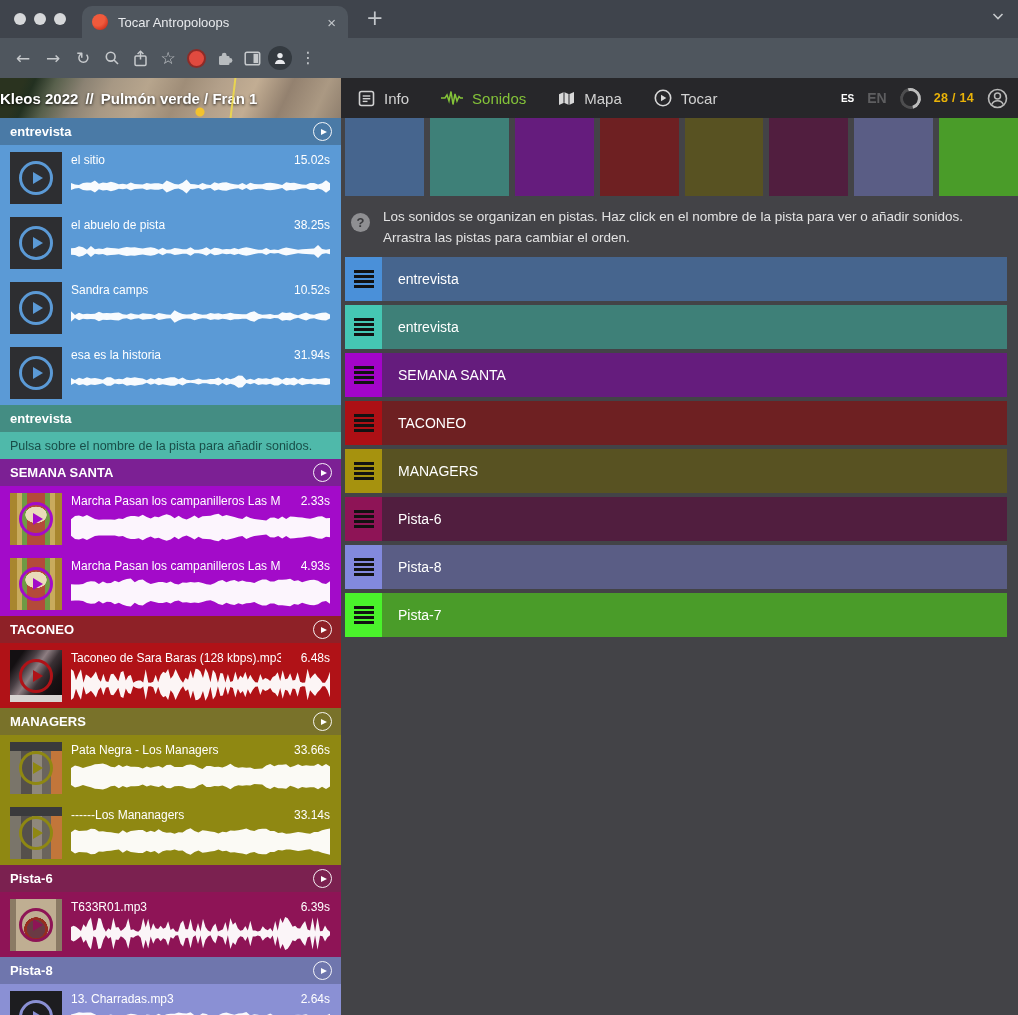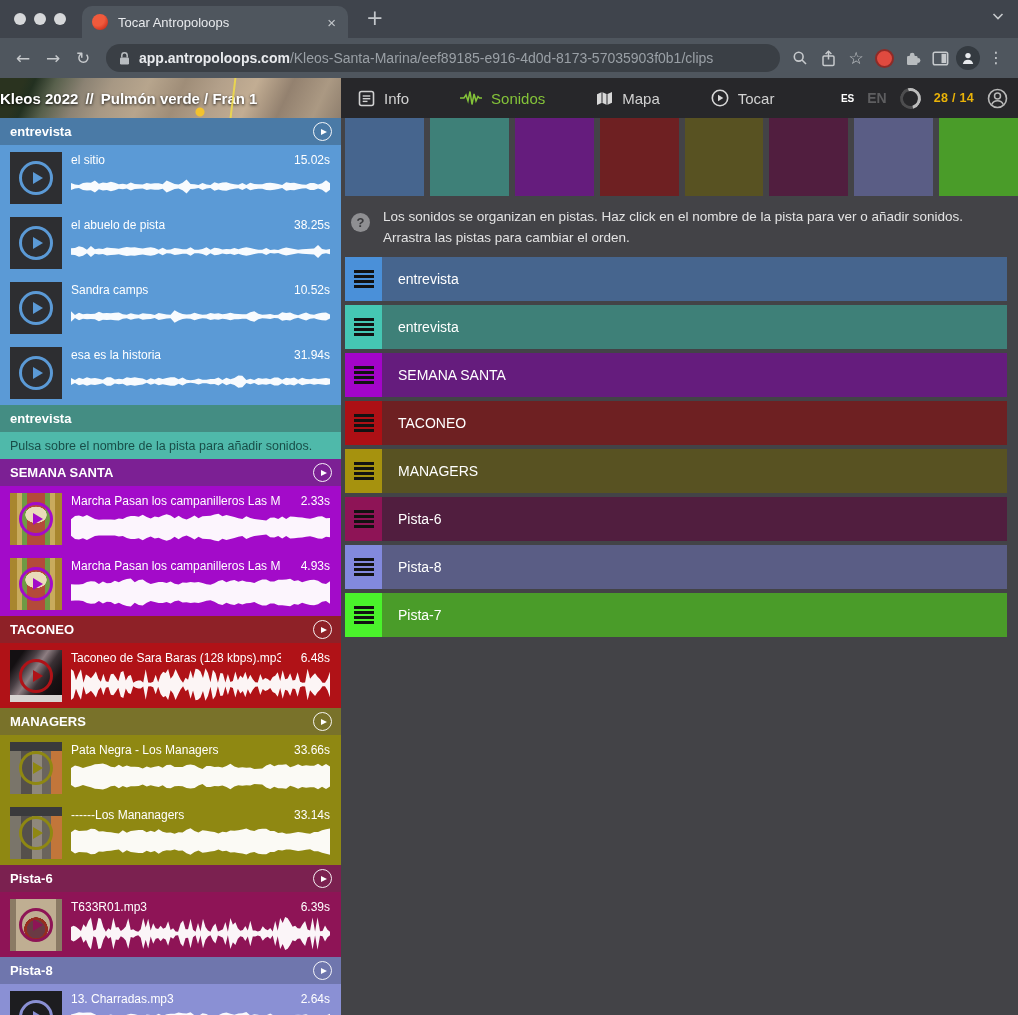--- a/index.html
+++ b/index.html
@@ -36,21 +36,21 @@
   
   .appnav{height:40px;background:#27272a;display:flex;align-items:center;position:relative}
   .project-header{position:absolute;left:0;top:0;width:341px;height:40px;overflow:hidden;
        display:flex;align-items:center;gap:7px;box-sizing:border-box;
        background:
          radial-gradient(circle 5px at 200px 34px,#f2c22e 0 4px,transparent 5px),
          linear-gradient(115deg,#2a331f 0 7%,#223020 10%,#58604c 16%,#8b8273 24%,#a79884 32%,
             #b7a58d 42%,#9f8d78 52%,#b3a08a 62%,#c2ad93 72%,#93816f 82%,#ab9983 92%,#8f7f6e 100%)}
   .ph-text{color:#fff;font-size:15px;font-weight:600;text-shadow:0 1px 3px rgba(0,0,0,.85);white-space:nowrap}
   .geo-line{position:absolute;left:232px;top:-4px;width:2px;height:48px;background:rgba(240,220,70,.85);transform:rotate(7deg)}
-  .menu{display:flex;align-items:center;gap:51px;margin-left:358px}
+  .menu{display:flex;align-items:center;gap:32px;margin-left:358px}
   .menu-item{display:flex;align-items:center;gap:9px;color:#d2d2d2;font-size:15px;cursor:pointer}
   .menu-item.active{color:#84c339}
   .navright{margin-left:auto;display:flex;align-items:center;gap:13px;padding-right:10px}
   .lang-es{color:#fff;font-size:10px;font-weight:600}
   .lang-en{color:#5e5e60;font-size:14px;font-weight:600}
   .spinner{width:15px;height:15px;border-radius:50%;border:3px solid #bcbcbc;
        border-left-color:#4d4d4f;border-bottom-color:#4d4d4f;transform:rotate(30deg)}
   .counter{color:#eab308;font-size:12.5px;font-weight:700;letter-spacing:.3px}
 
   
@@ -126,29 +126,20 @@
     <svg width="12" height="7" viewBox="0 0 12 7">
         <polyline points="1.5,1 6,5.5 10.5,1" fill="none" stroke="#c6c9cc" stroke-width="1.6"></polyline>
       </svg>
   </span>
 </div>
 
 <div class="toolbar">
   <span class="nav-glyph">←</span>
   <span class="nav-glyph">→</span>
   <span class="nav-glyph">↻</span>
-  <div class="omnibox">
-    <span>
-      <svg width="13" height="15" viewBox="0 0 13 15">
-          <path d="M3.8 6.5 V4.4 a2.7 2.7 0 0 1 5.4 0 V6.5" fill="none" stroke="#b9bdc1" stroke-width="1.5"></path>
-          <rect x="2" y="6.4" width="9" height="7" rx="1.2" fill="#b9bdc1"></rect>
-        </svg>
-    </span>
-    <span class="url"><span class="url-host">app.antropoloops.com</span><span class="url-path">/Kleos-Santa-Marina/eef89185-e916-4d0d-8173-57035903f0b1/clips</span></span>
-  </div>
   <span class="tb-icon">
     <svg width="16" height="16" viewBox="0 0 16 16">
         <circle cx="6.7" cy="6.7" r="4.4" fill="none" stroke="#c6c9cc" stroke-width="1.6"></circle>
         <line x1="10" y1="10" x2="14" y2="14" stroke="#c6c9cc" stroke-width="1.6"></line>
       </svg>
   </span>
   <span class="tb-icon">
     <svg width="15" height="17" viewBox="0 0 15 17">
         <rect x="2" y="6" width="11" height="9.5" rx="1.2" fill="none" stroke="#c6c9cc" stroke-width="1.5"></rect>
         <line x1="7.5" y1="1.5" x2="7.5" y2="9.5" stroke="#c6c9cc" stroke-width="1.5"></line>

